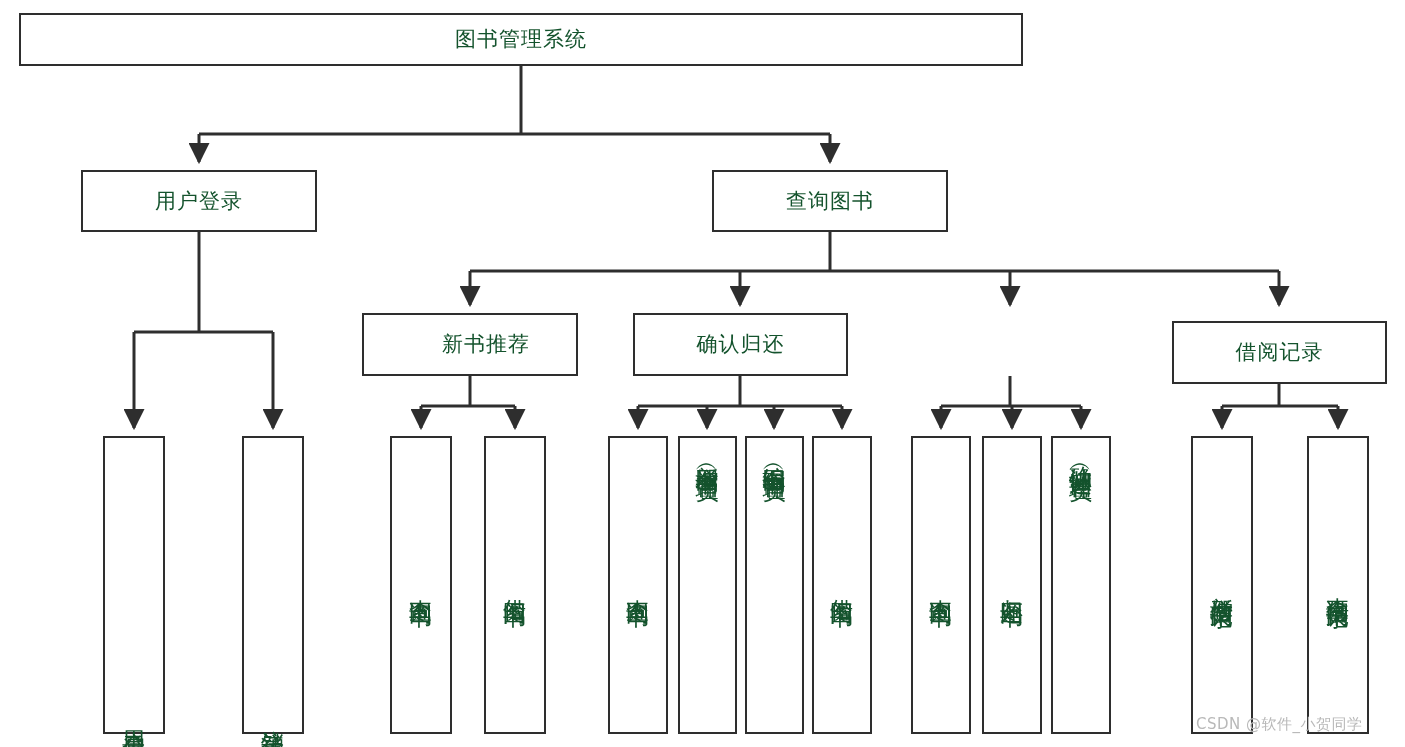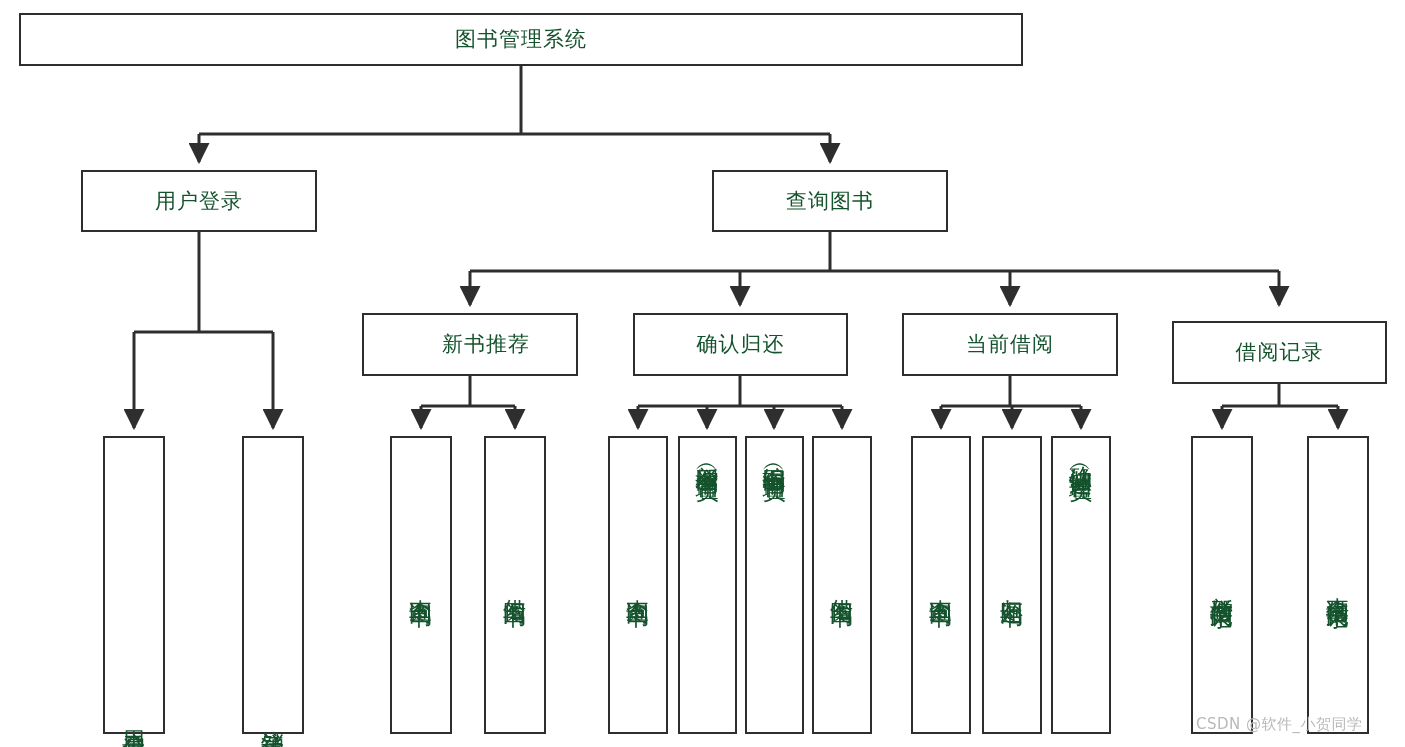--- a/index.html
+++ b/index.html
@@ -142,23 +142,20 @@
   <div class="node horiz" id="node-l1-1" style="left: 712px; top: 170px; width: 236px; height: 62px;">
     <span class="label">查询图书</span>
   </div>
 
   <div class="node horiz" id="node-l2-0" style="left: 362px; top: 313px; width: 216px; height: 63px; padding-left: 32px;">
     <span class="label">新书推荐</span>
   </div>
   <div class="node horiz" id="node-l2-1" style="left: 633px; top: 313px; width: 215px; height: 63px;">
     <span class="label">确认归还</span>
   </div>
-  <div class="node horiz" id="node-l2-2" style="left: 902px; top: 313px; width: 216px; height: 63px;">
-    <span class="label">当前借阅</span>
-  </div>
   <div class="node horiz" id="node-l2-3" style="left: 1172px; top: 321px; width: 215px; height: 63px;">
     <span class="label">借阅记录</span>
   </div>
 
   <div class="node vert anchor-bottom" id="node-leaf-0" style="left: 103px; top: 436px; width: 62px; height: 298px;">
     <span class="label">用户登录</span>
   </div>
   <div class="node vert anchor-bottom" id="node-leaf-1" style="left: 242px; top: 436px; width: 62px; height: 298px;">
     <span class="label">注销登录</span>
   </div>

